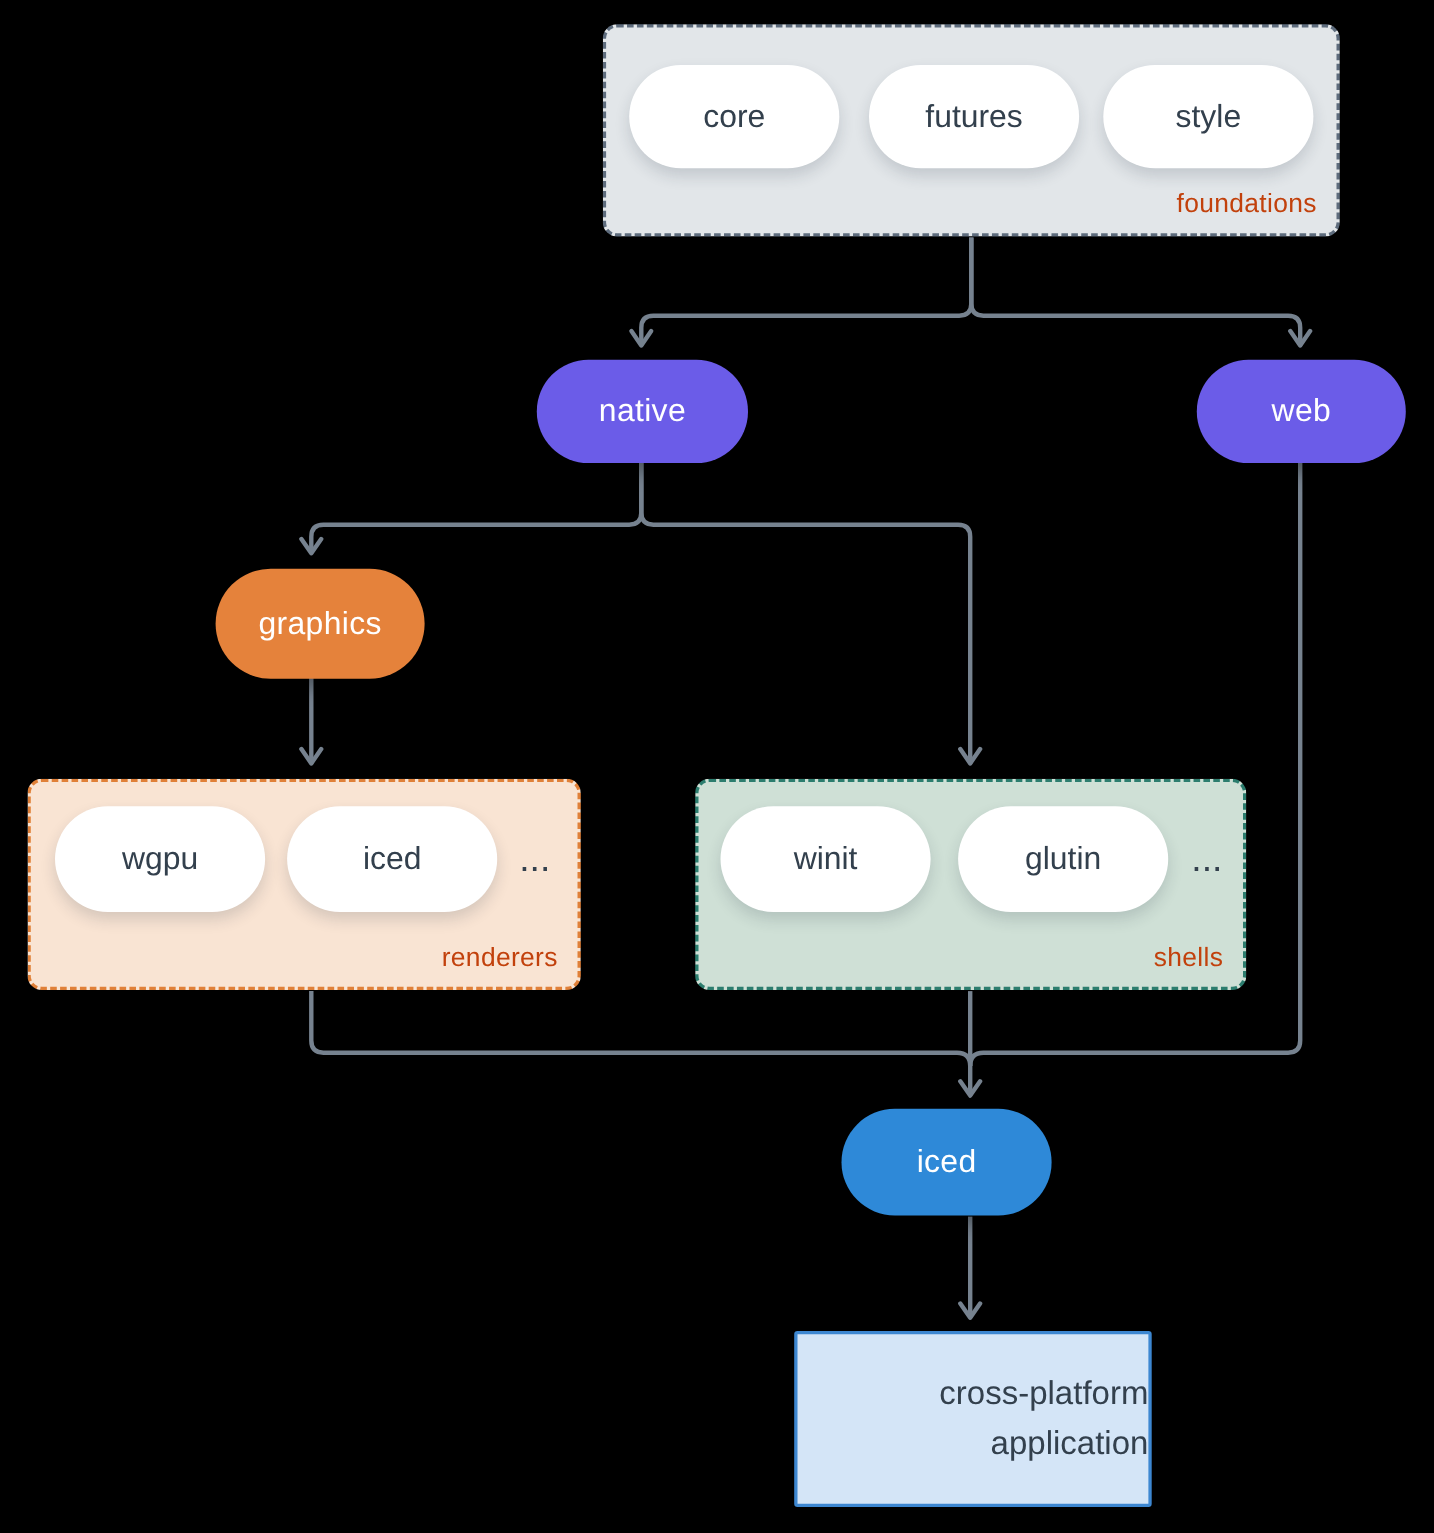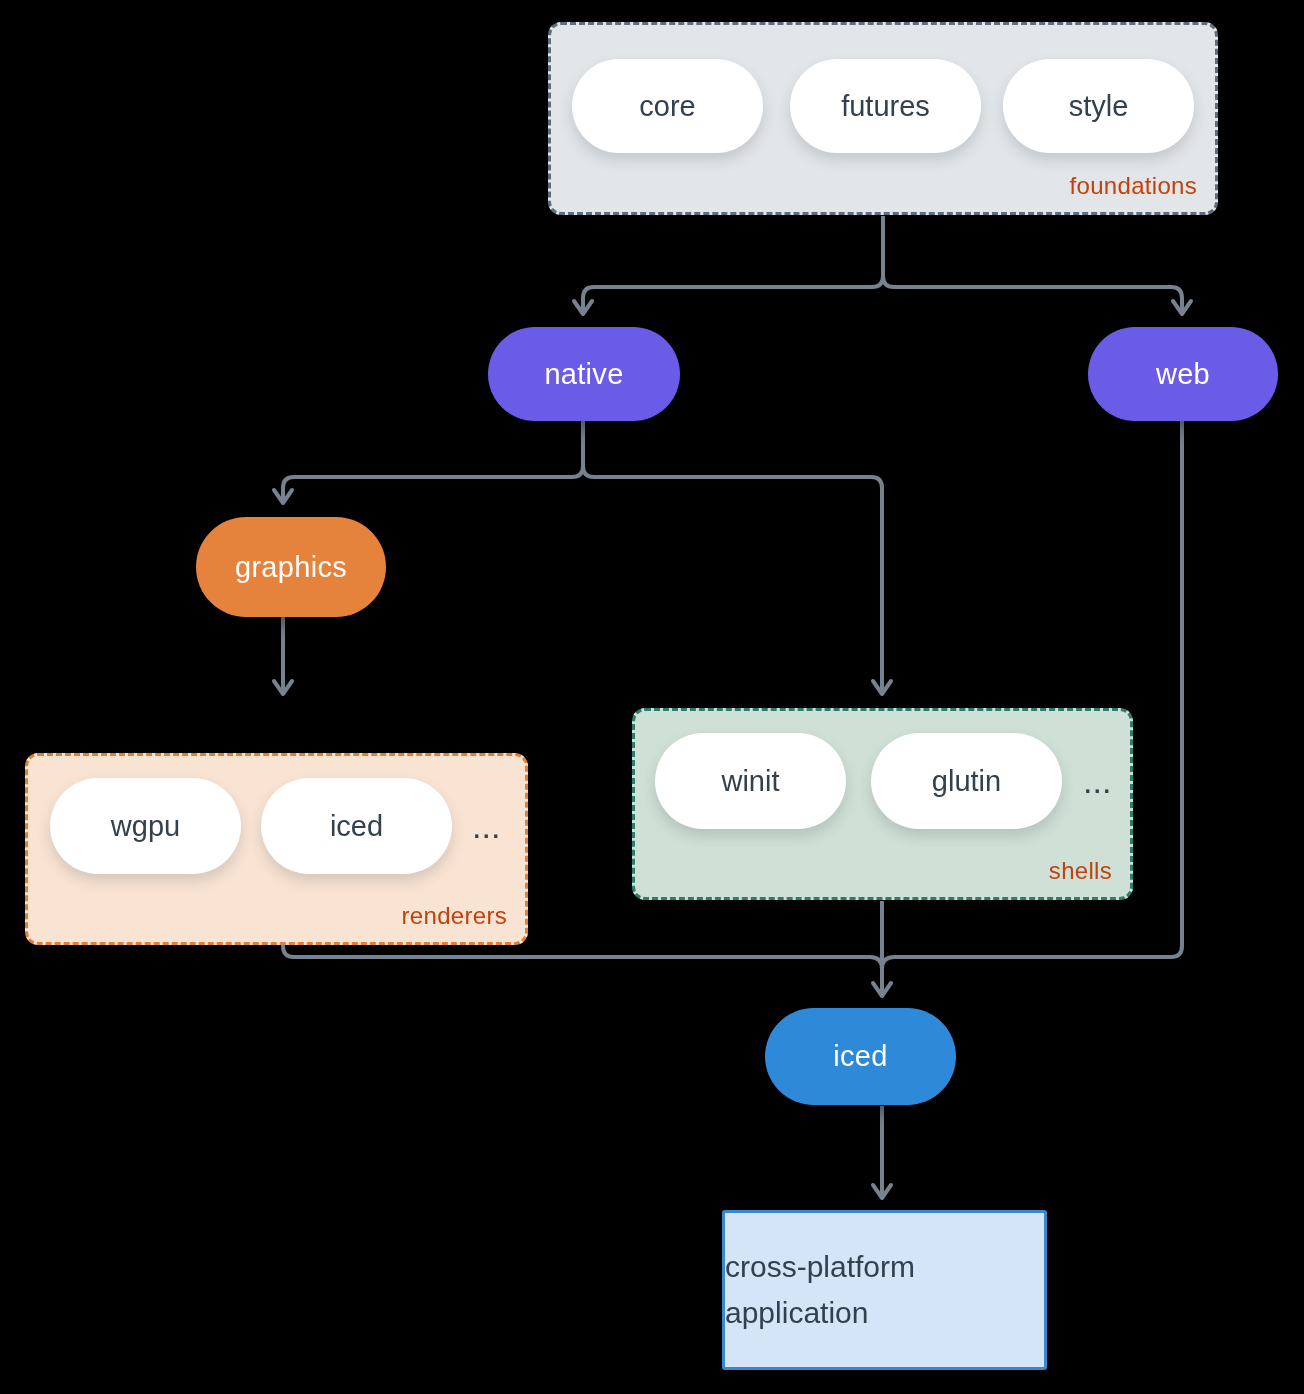--- a/index.html
+++ b/index.html
@@ -3,21 +3,21 @@
 <meta charset="utf-8">
 <style>
   html,body{margin:0;padding:0;background:#000;}
   .canvas{
     position:relative;width:1304px;height:1394px;background:#000000;
     font-family:"Liberation Sans",sans-serif;overflow:hidden;
   }
   
   .group{position:absolute;border-radius:13px;box-sizing:border-box;}
   .group.foundations{left:548px;top:22px;width:670px;height:193px;background:#e2e6e9;border:3px dashed #5e6c7d;}
-  .group.renderers{left:25px;top:708px;width:503px;height:192px;background:#f9e4d3;border:3px dashed #e08038;margin-top:45px;}
+  .group.renderers{left:25px;top:708px;width:503px;height:192px;background:#f9e4d3;border:3px dashed #e08038;}
   .group.shells{left:632px;top:708px;width:501px;height:192px;background:#cfe0d6;border:3px dashed #2c7d6e;}
   .group-label{position:absolute;right:18px;bottom:12px;font-size:24px;color:#c2410c;letter-spacing:.3px;}
   
   .pill{
     position:absolute;background:#ffffff;border-radius:48px;
     display:flex;align-items:center;justify-content:center;
     font-size:29px;color:#33404d;box-shadow:0 7px 14px rgba(30,42,60,.16);
   }
   .foundations .pill{top:34px;width:191px;height:94px;}
   .pill.p-core{left:21px;}
@@ -40,21 +40,21 @@
     font-size:29px;color:#ffffff;letter-spacing:.3px;box-shadow:0 8px 16px rgba(0,0,0,.35);
   }
   .node.native{left:488px;top:327px;width:192px;height:94px;background:#6b5ce8;}
   .node.web{left:1088px;top:327px;width:190px;height:94px;background:#6b5ce8;}
   .node.graphics{left:196px;top:517px;width:190px;height:100px;background:#e5823b;}
   .node.iced{left:765px;top:1008px;width:191px;height:97px;background:#2e89d8;}
   
   .app-box{
     position:absolute;left:722px;top:1210px;width:325px;height:160px;box-sizing:border-box;
     background:#d4e5f7;border:3px solid #3d87d1;border-radius:3px;
-    display:flex;flex-direction:column;align-items:flex-start;justify-content:center;
+    display:flex;flex-direction:column;align-items:flex-end;justify-content:center;
     font-size:30px;line-height:1.55;color:#33404d;
   }
   svg.arrows{position:absolute;left:0;top:0;pointer-events:none;}
 </style>
 </head>
 <body>
 
 <div class="canvas">
 
   <svg class="arrows" width="1304" height="1394" viewBox="0 0 1304 1394">

